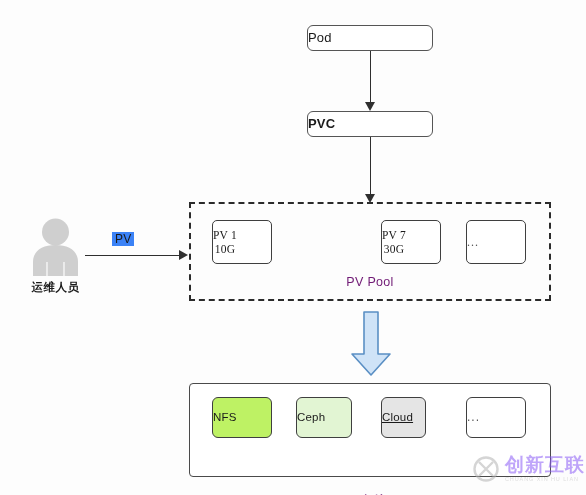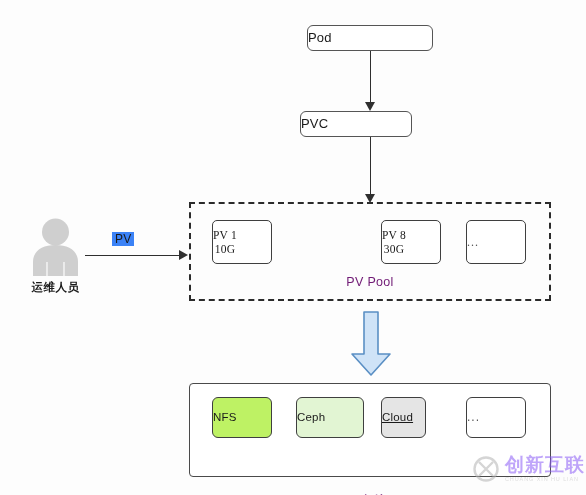--- a/index.html
+++ b/index.html
@@ -166,21 +166,21 @@
 
 <div id="canvas">
 
   <div class="node flowbox" style="left:307px; top:25px; width:126px; height:26px;">
     <span>Pod</span>
   </div>
 
   <div class="vline" style="left:370px; top:51px; height:52px;"></div>
   <div class="arrow-down" style="left:364.5px; top:102px;"></div>
 
-  <div class="node flowbox" style="left:300px; top:111px; width:112px; height:26px;">
+  <div class="node flowbox" style="left:307px; top:111px; width:126px; height:26px;font-weight:bold;">
     <span>PVC</span>
   </div>
 
   <div class="vline" style="left:370px; top:137px; height:58px;"></div>
   <div class="arrow-down" style="left:364.5px; top:194px;"></div>
 
   <div class="actor" style="left:28px; top:218px; width:55px; height:58px;">
     <svg width="55" height="58" viewBox="0 0 55 58">
       <circle cx="27.5" cy="14" r="13.5" fill="#cfcfcf"></circle>
       <path d="M5 58 L5 44 C5 33 14 27 27.5 27 C41 27 50 33 50 44 L50 58 Z" fill="#cfcfcf"></path>
@@ -199,21 +199,21 @@
   <div class="node pvbox" style="left:212px; top:220px; width:60px; height:44px;">
     <span>
       <span>PV 1</span>
       <span class="l2">10G</span>
     </span>
   </div>
 
 
   <div class="node pvbox" style="left:381px; top:220px; width:60px; height:44px;">
     <span>
-      <span>PV 8</span>
+      <span>PV 7</span>
       <span class="l2">30G</span>
     </span>
   </div>
 
   <div class="node pvbox ellipsis-box" style="left:466px; top:220px; width:60px; height:44px;">
     <span>...</span>
   </div>
 
   <div class="container-label" style="left:189px; top:275px; width:362px;">PV Pool</div>
 
@@ -222,21 +222,21 @@
       <polygon points="16,2 30,2 30,44 42,44 23,65 4,44 16,44" fill="#cfe3f7" stroke="#5a8fc4" stroke-width="1.6" stroke-linejoin="round"></polygon>
     </svg>
   </div>
 
   <div class="store" style="left:189px; top:383px; width:362px; height:94px;"></div>
 
   <div class="node chip" style="left:212px; top:397px; width:60px; height:41px; background:#bef264;">
     <span>NFS</span>
   </div>
 
-  <div class="node chip" style="left:296px; top:397px; width:68px; height:41px; background:#e2f5d3;">
+  <div class="node chip" style="left:296px; top:397px; width:56px; height:41px; background:#e2f5d3;">
     <span>Ceph</span>
   </div>
 
   <div class="node chip" style="left:381px; top:397px; width:45px; height:41px; background:#e5e5e5;text-decoration:underline;">
     <span>Cloud</span>
   </div>
 
   <div class="node chip ellipsis-box" style="left:466px; top:397px; width:60px; height:41px; background:#ffffff;">
     <span>...</span>
   </div>

